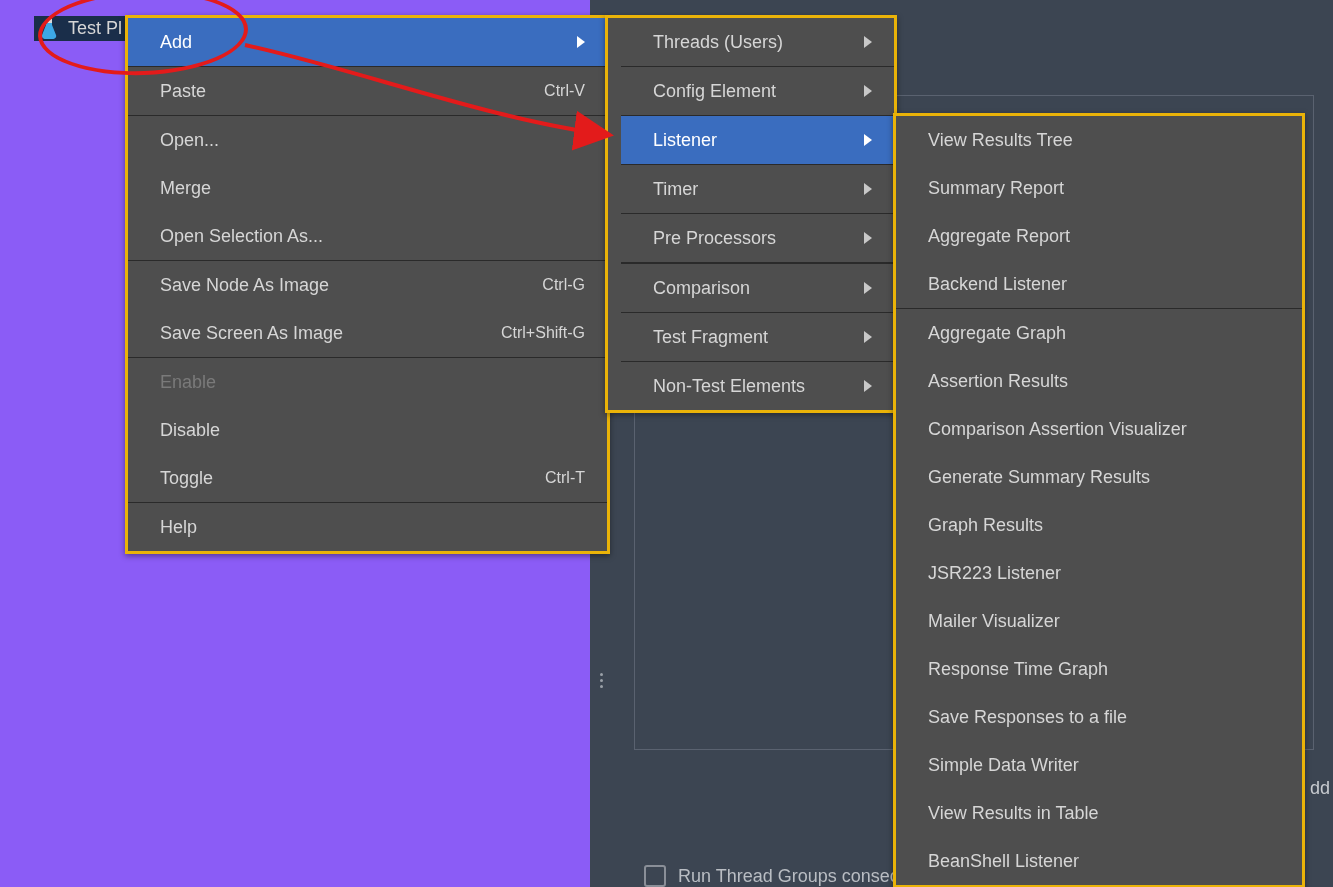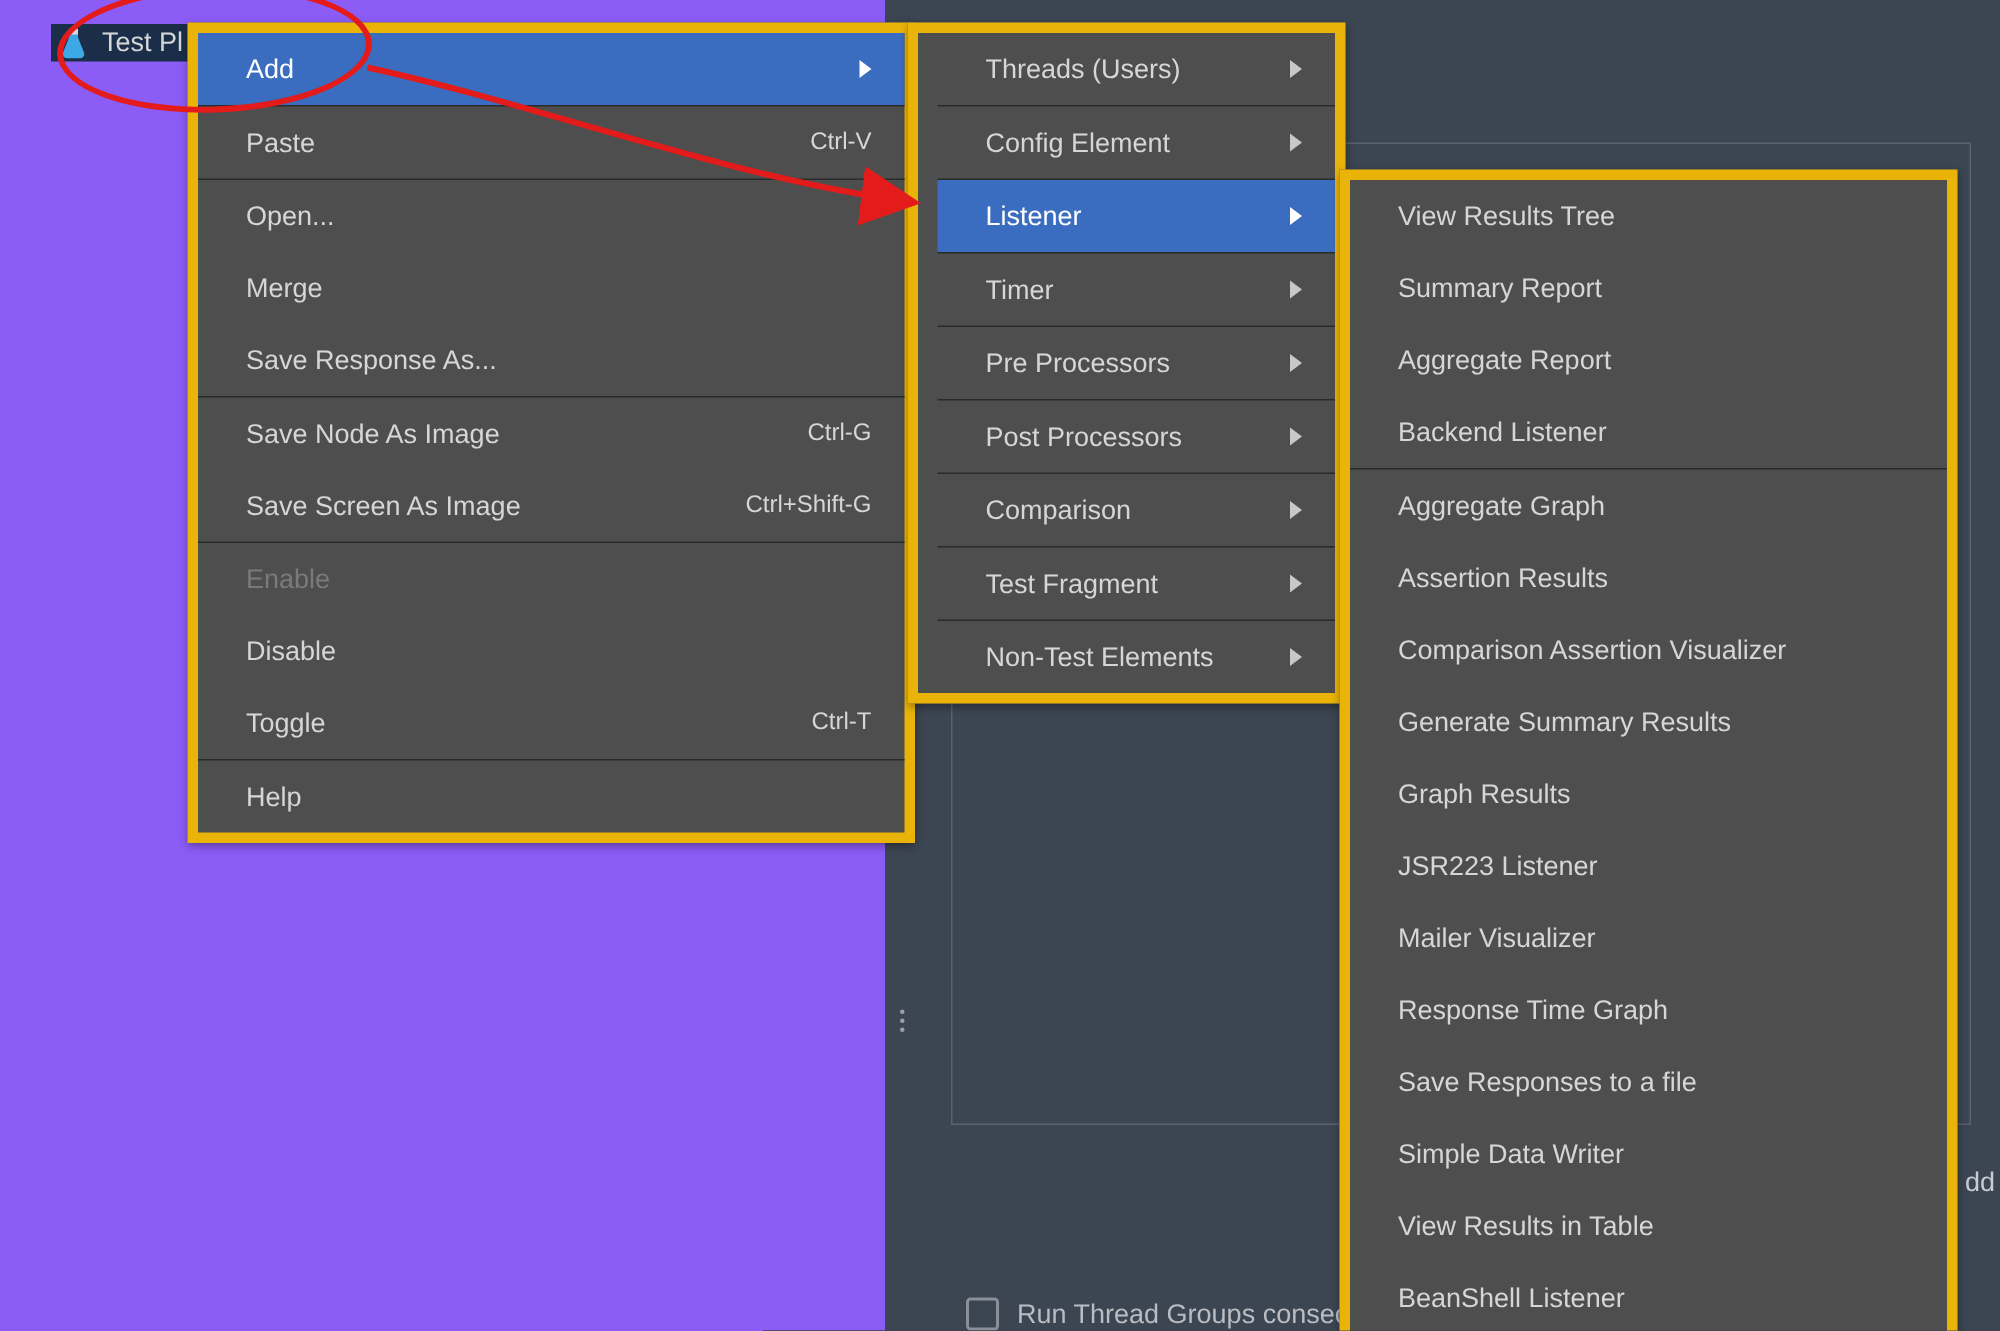--- a/index.html
+++ b/index.html
@@ -63,21 +63,21 @@
     width: 6px; height: 24px;
     display: flex; flex-direction: column; gap: 3px;
     align-items: center; justify-content: center;
   }
   .splitter-grip span { width:3px;height:3px;background:#9aa0a8;border-radius:50%; }
 
   
   .menu {
     position: absolute;
     background: #4e4e4e;
-    border: 7px solid #eab308;
+    border: 3px solid #eab308;
     box-shadow: 0 2px 6px rgba(0,0,0,.4);
     z-index: 10;
   }
   .menu-item {
     display: flex;
     justify-content: space-between;
     align-items: center;
     padding: 10px 22px 10px 32px;
     color: #d6d6d6;
     white-space: nowrap;
@@ -161,21 +161,21 @@
       <span class="shortcut">Ctrl-V</span>
     </div>
     <div class="menu-sep"></div>
     <div class="menu-item">
       <span>Open...</span>
     </div>
     <div class="menu-item">
       <span>Merge</span>
     </div>
     <div class="menu-item">
-      <span>Save Response As...</span>
+      <span>Open Selection As...</span>
     </div>
     <div class="menu-sep"></div>
     <div class="menu-item">
       <span>Save Node As Image</span>
       <span class="shortcut">Ctrl-G</span>
     </div>
     <div class="menu-item">
       <span>Save Screen As Image</span>
       <span class="shortcut">Ctrl+Shift-G</span>
     </div>
@@ -214,24 +214,20 @@
     <div class="menu-item">
       <span>Timer</span>
       <span class="sub-arrow"></span>
     </div>
     <div class="menu-sep"></div>
     <div class="menu-item">
       <span>Pre Processors</span>
       <span class="sub-arrow"></span>
     </div>
     <div class="menu-sep"></div>
-    <div class="menu-item">
-      <span>Post Processors</span>
-      <span class="sub-arrow"></span>
-    </div>
     <div class="menu-sep"></div>
     <div class="menu-item">
       <span>Comparison</span>
       <span class="sub-arrow"></span>
     </div>
     <div class="menu-sep"></div>
     <div class="menu-item">
       <span>Test Fragment</span>
       <span class="sub-arrow"></span>
     </div>

